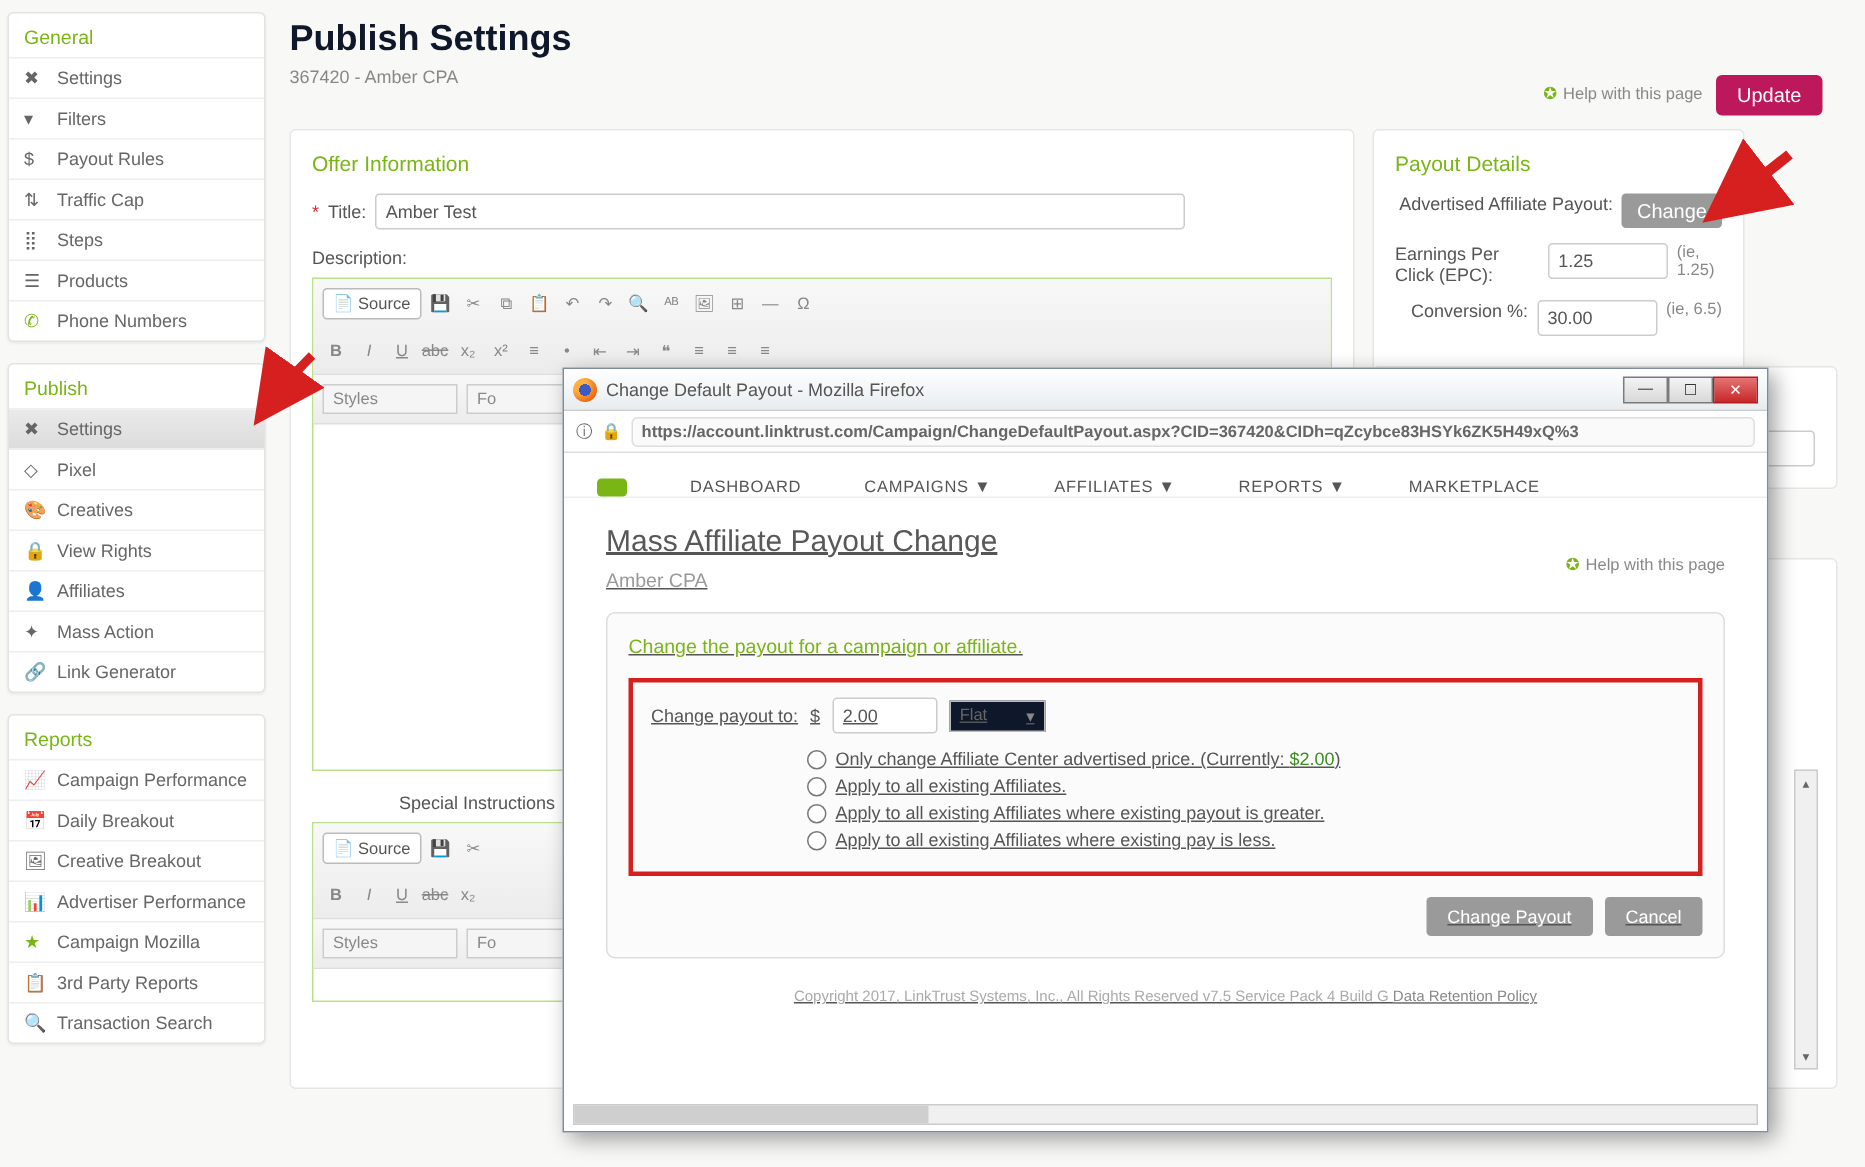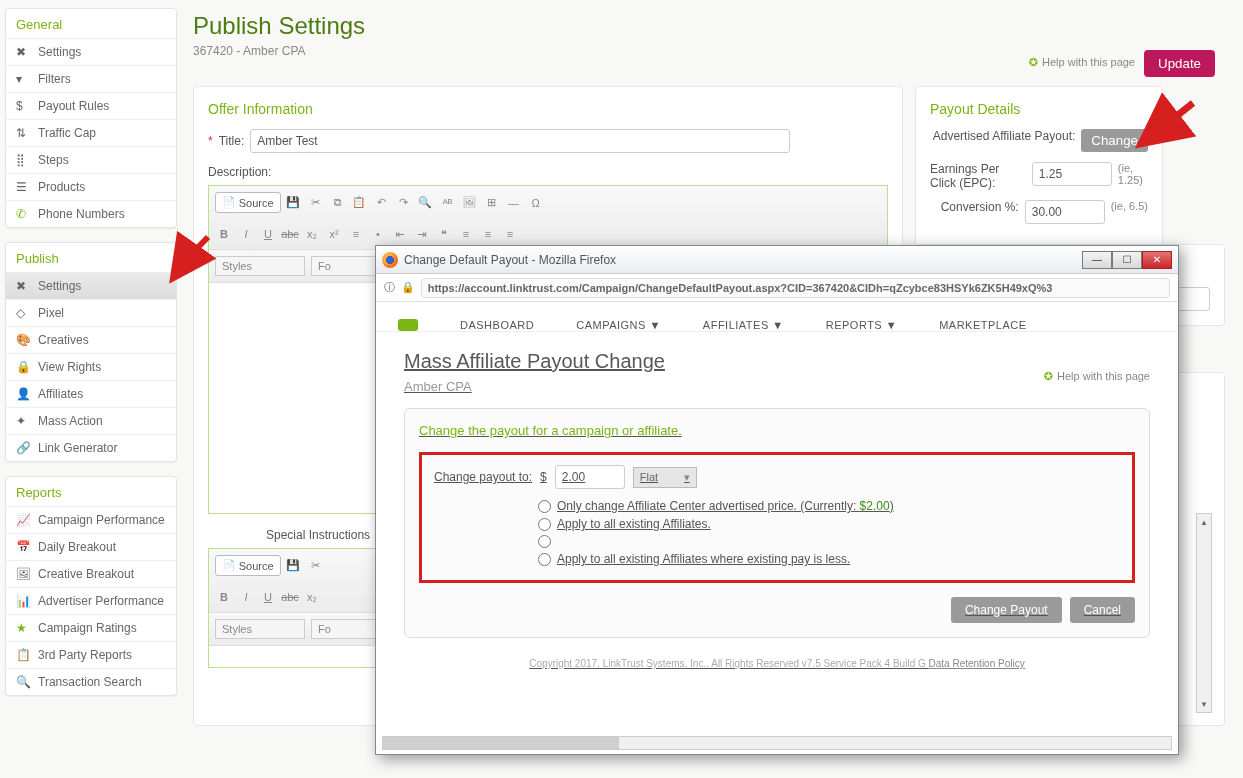--- a/index.html
+++ b/index.html
@@ -4,21 +4,21 @@
 <style>
 * { box-sizing: border-box; margin: 0; padding: 0; }
 body { font-family: Arial, Helvetica, sans-serif; font-size: 12px; color: #555; background: #f8f8f7; width: 1243px; height: 778px; position: relative; overflow: hidden; }
 .sidebar { position: absolute; left: 5px; top: 8px; width: 172px; }
 .side-group { margin-bottom: 14px; background: #fff; border: 1px solid #e3e3e3; border-radius: 4px; box-shadow: 0 1px 2px rgba(0,0,0,.05); }
 .side-header { color: #7ab516; font-size: 13px; padding: 8px 10px 6px; }
 .side-item { display: flex; align-items: center; gap: 8px; padding: 6px 10px; border-top: 1px solid #eee; cursor: pointer; color: #666; }
 .side-item.active { background: linear-gradient(#eaeaea,#dcdcdc); }
 .side-icon { width: 14px; height: 14px; display: inline-block; }
 .main { position: absolute; left: 193px; top: 12px; right: 12px; }
-h1 { font-size: 24px; color: #4d7c0f; font-weight: normal; }
+h1 { font-size: 24px; color: #0f172a; font-weight: bold; }
 .sub { color: #888; margin: 4px 0 14px; }
 .update-btn { position: absolute; right: 16px; top: 38px; background: #be185d; color: #fff; border: none; border-radius: 4px; padding: 6px 14px; cursor: pointer; }
 .help { position: absolute; right: 96px; top: 44px; color: #888; font-size: 11px; }
 .help::before { content: "✪"; color: #7ab516; margin-right: 4px; }
 .panel { background: #fff; border: 1px solid #e6e6e6; border-radius: 4px; padding: 14px; position: relative; }
 .panel-left { position: absolute; left: 0; top: 74px; width: 710px; height: 640px; }
 .panel-right { position: absolute; left: 722px; top: 74px; width: 248px; }
 .panel-right2 { position: absolute; left: 722px; top: 232px; width: 310px; }
 .panel-title { color: #7ab516; font-size: 14px; margin-bottom: 12px; }
 .field-row { display: flex; align-items: center; gap: 6px; margin-bottom: 12px; }
@@ -62,21 +62,21 @@
 .red-box { border: 3px solid #d62020; padding: 10px 12px; }
 .pc-row { display: flex; align-items: center; gap: 8px; margin-bottom: 10px; }
 .radio-row { display: flex; align-items: center; gap: 6px; margin: 4px 0 4px 104px; font-size: 12px; color: #555; }
 .green { color: #3b8e1d; }
 .popup-btns { display: flex; gap: 8px; justify-content: flex-end; margin-top: 14px; }
 .gray-btn { background: #9a9a9a; color: #fff; border: none; border-radius: 3px; padding: 6px 14px; cursor: pointer; font-size: 12px; }
 .footer { text-align: center; font-size: 10px; color: #aaa; margin-top: 20px; }
 .footer a { color: #888; text-decoration: underline; }
 .scrollbar-h { position: absolute; left: 6px; right: 6px; bottom: 4px; height: 14px; border: 1px solid #ccc; background: #f0f0f0; }
 .scrollbar-h .thumb { position: absolute; left: 0; top: 0; bottom: 0; width: 30%; background: #cfcfcf; }
-.select-box { display:inline-flex; align-items:center; border:1px solid #bbb; background:#e5e5e5; padding:3px 6px; font-size:11px; color:#666; gap:26px;}
+.select-box { display:inline-flex; align-items:center; border:1px solid #bbb; background:#0f172a; padding:3px 6px; font-size:11px; color:#666; gap:26px;}
 .select-box::after{content:"▾"; color:#888;}
 .hidden-panel-right3 { position:absolute; left:722px; top:360px; width:310px; font-size:12px; color:#666; }
 .hidden-panel-right3 .panel{padding:12px;}
 .prio { display:flex; align-items:center; gap:8px; }
 .scrollbar-v { position:absolute; right:0; top:0; bottom:0; width:16px; border:1px solid #ccc; background:#f0f0f0;}
 .scrollbar-v .up,.scrollbar-v .down{height:16px;display:flex;align-items:center;justify-content:center;font-size:9px;color:#666;}
 .scrollbar-v .down{position:absolute;bottom:0;left:0;right:0;}
 </style>
 </head>
 <body>
@@ -159,21 +159,21 @@
     <div class="side-item">
         <span class="side-icon">🖼</span>
         <span>Creative Breakout</span>
       </div>
     <div class="side-item">
         <span class="side-icon">📊</span>
         <span>Advertiser Performance</span>
       </div>
     <div class="side-item">
         <span class="side-icon" style="color:#7ab516">★</span>
-        <span>Campaign Ratings</span>
+        <span>Campaign Mozilla</span>
       </div>
     <div class="side-item">
         <span class="side-icon">📋</span>
         <span>3rd Party Reports</span>
       </div>
     <div class="side-item">
         <span class="side-icon">🔍</span>
         <span>Transaction Search</span>
       </div>
   </div>
@@ -376,20 +376,21 @@
         <div class="radio-row">
             <input type="radio" name="po" style="">
             <span><span>Only change Affiliate Center advertised price. (Currently: </span><span class="green">$2.00</span><span>)</span></span>
           </div>
         <div class="radio-row">
             <input type="radio" name="po" style="">
             <span>Apply to all existing Affiliates.</span>
           </div>
         <div class="radio-row">
             <input type="radio" name="po" style="">
+            <span>Apply to all existing Affiliates where existing payout is greater.</span>
           </div>
         <div class="radio-row">
             <input type="radio" name="po" style="">
             <span>Apply to all existing Affiliates where existing pay is less.</span>
           </div>
       </div>
       <div class="popup-btns">
         <button class="gray-btn">Change Payout</button>
         <button class="gray-btn">Cancel</button>
       </div>

